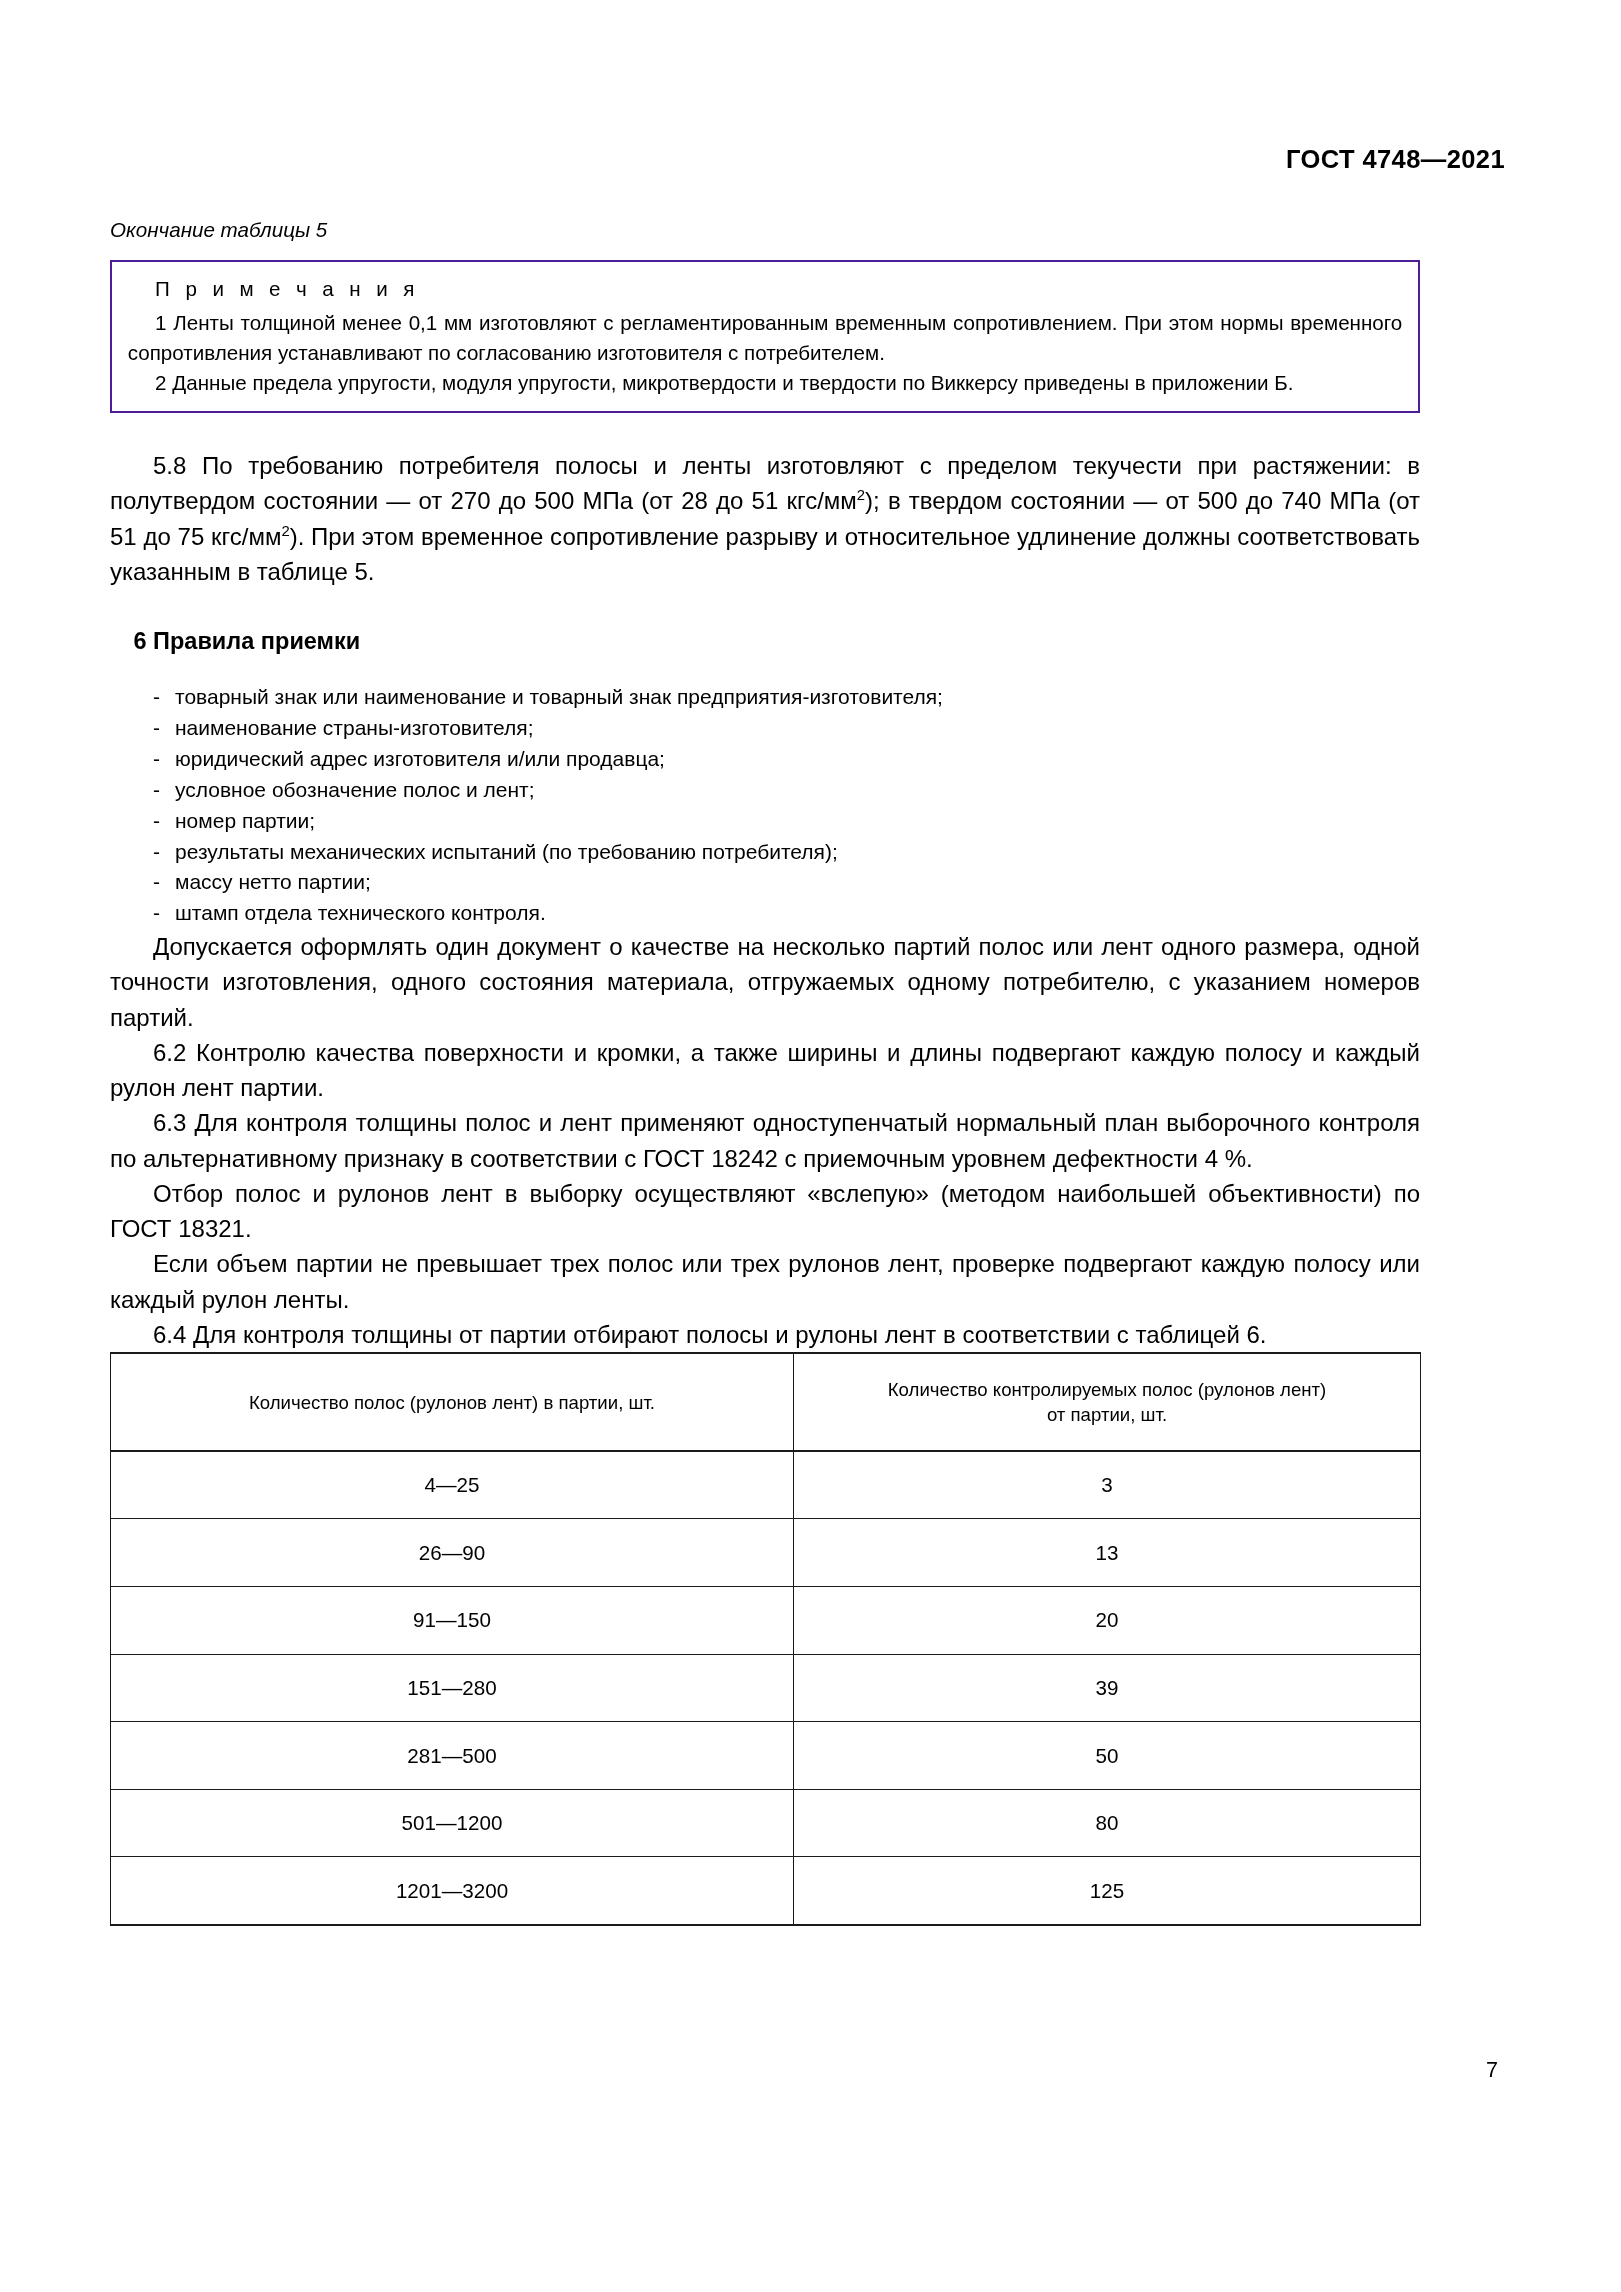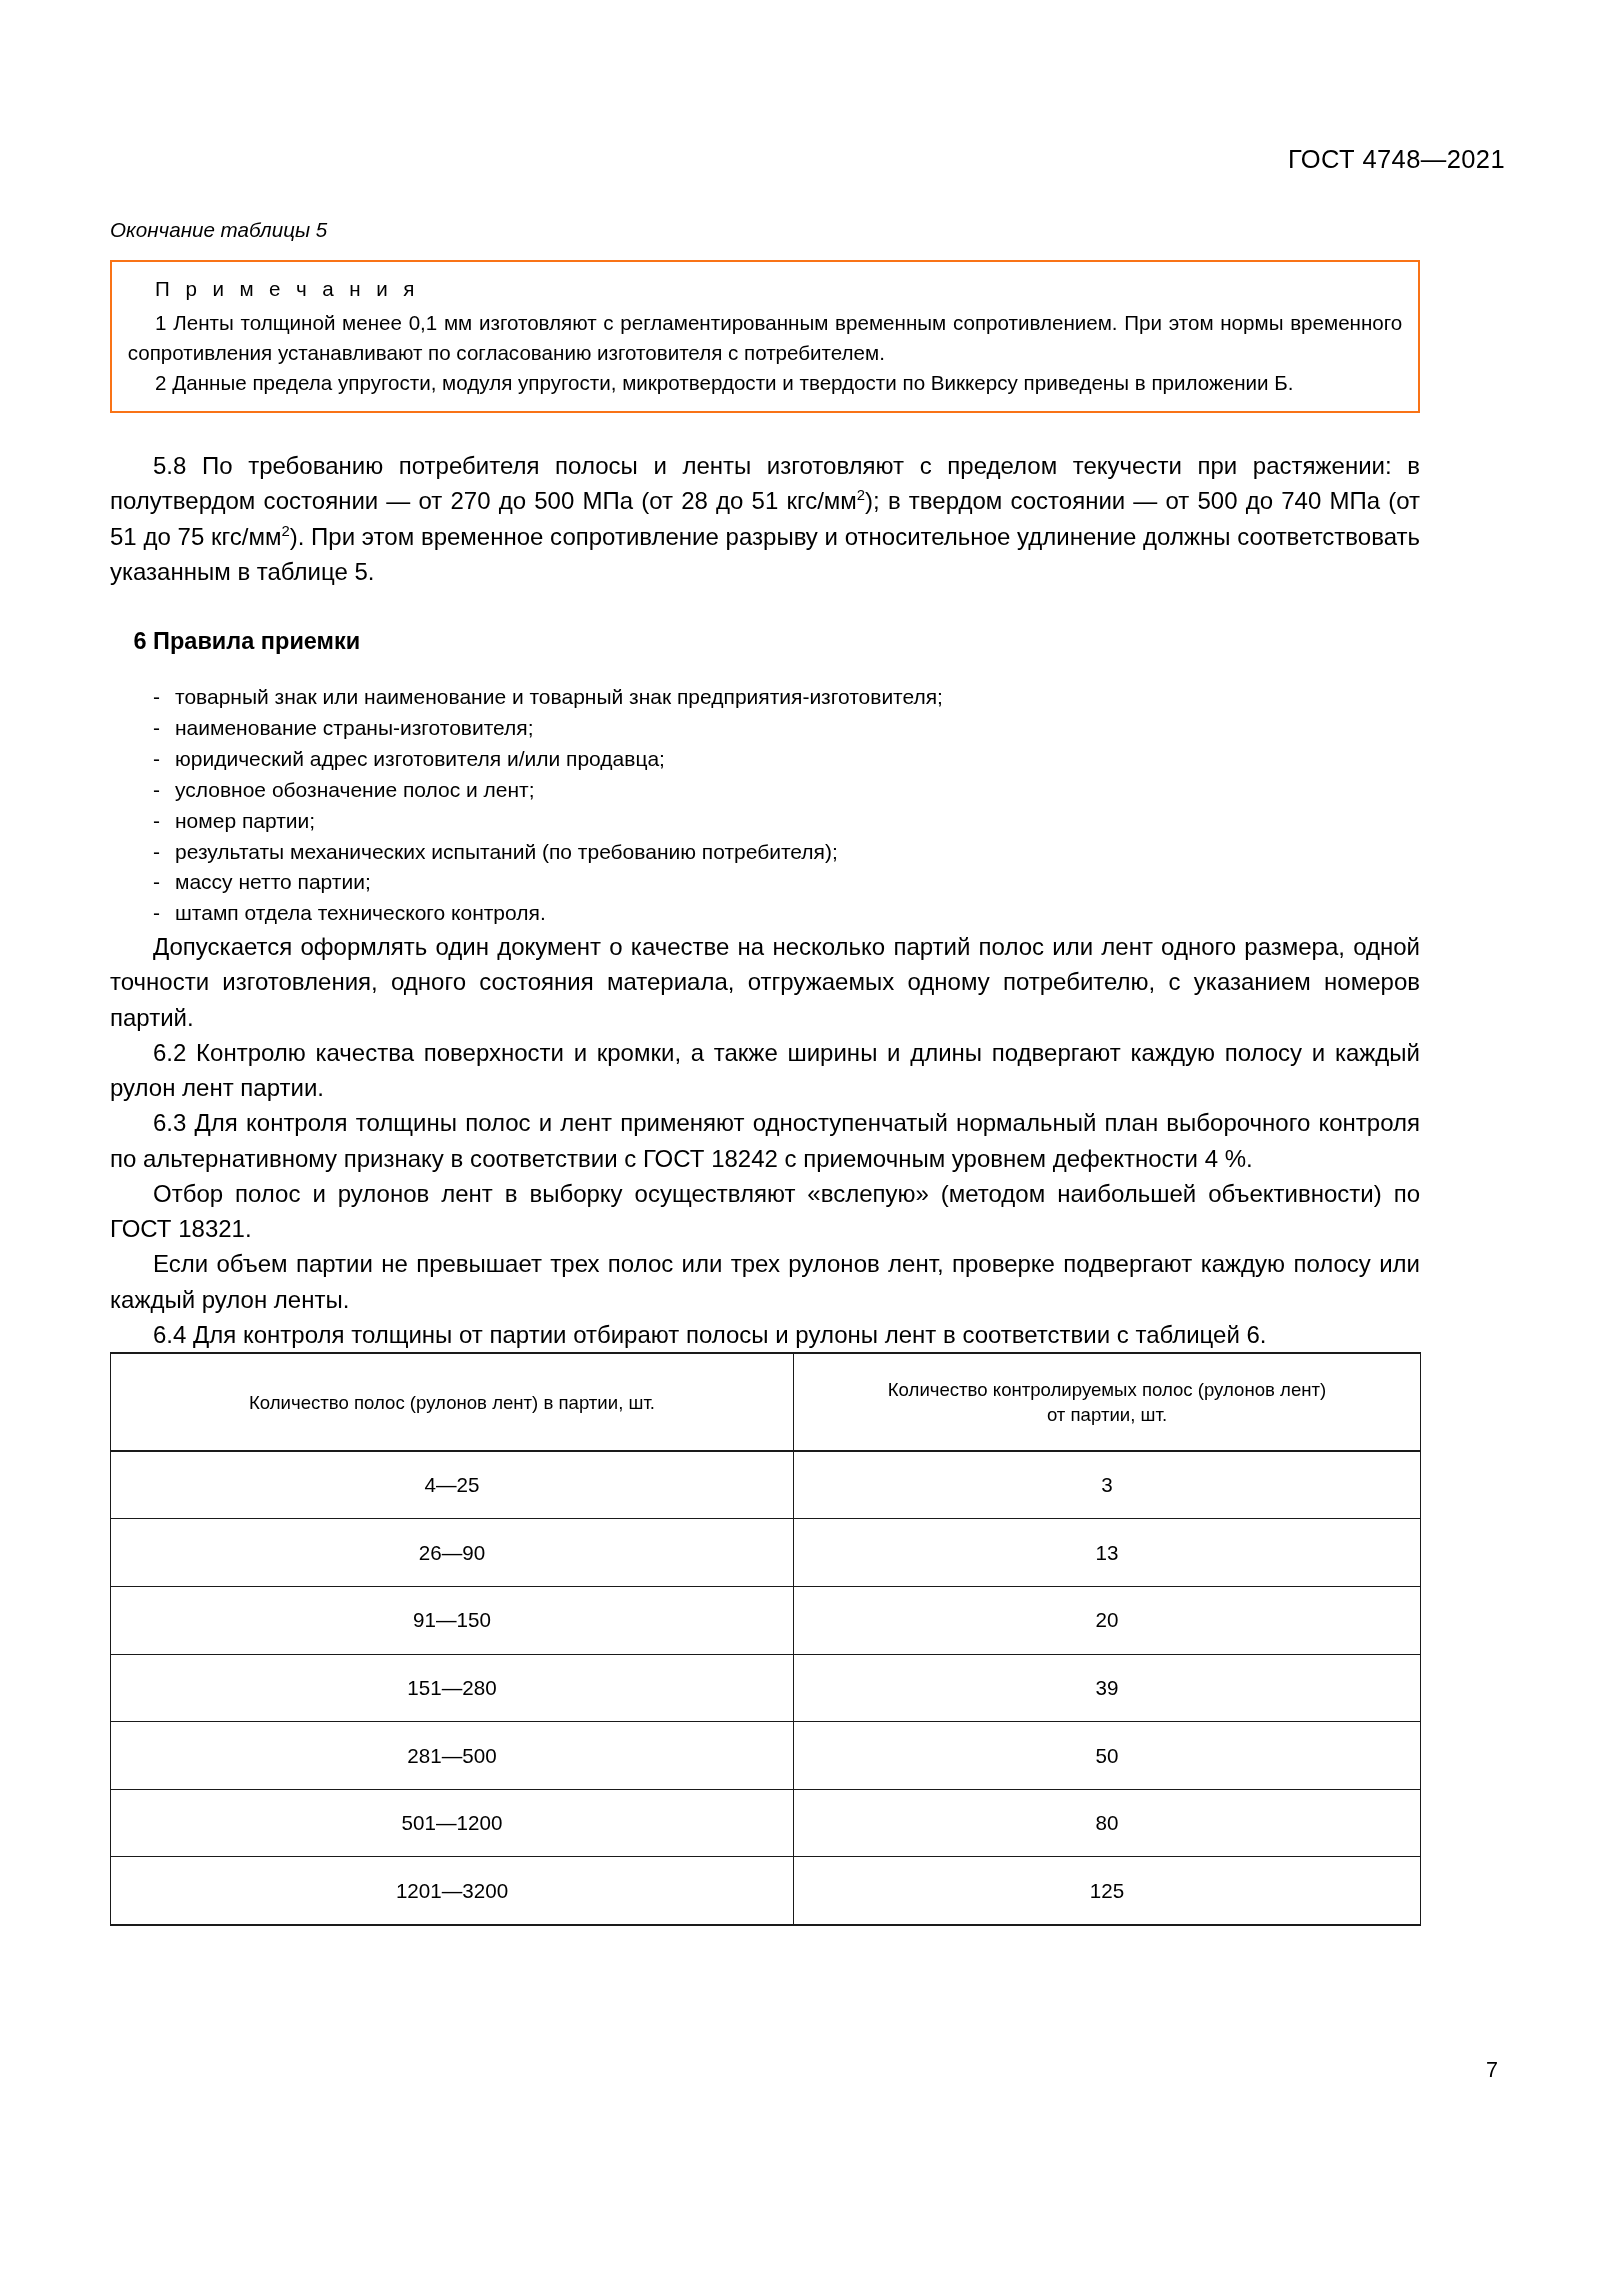--- a/index.html
+++ b/index.html
@@ -19,21 +19,21 @@
     box-sizing: border-box;
     overflow: hidden;
   }
 
   
   .page-header {
     position: absolute;
     top: 145px;
     right: 116px;
     font-size: 25.5px;
-    font-weight: normal;
+    font-weight: bold;
     letter-spacing: 0.4px;
     white-space: nowrap;
   }
 
   
   .content {
     position: absolute;
     left: 110px;
     top: 218px;
     width: 1310px;
@@ -41,21 +41,21 @@
 
   .table-caption-italic {
     font-style: italic;
     font-size: 20.6px;
     margin: 0 0 17.6px 0;
     line-height: 1.2;
   }
 
   
   .note-box {
-    border: 2px solid #f97316;
+    border: 2px solid #4c1d95;
     padding: 11.8px 15.7px 13.7px 15.7px;
     box-sizing: border-box;
     margin-bottom: 0;
   }
   .note-title {
     font-size: 20.6px;
     letter-spacing: 4.9px;
     margin: 0 0 3.9px 27.4px;
     line-height: 1.45;
   }

